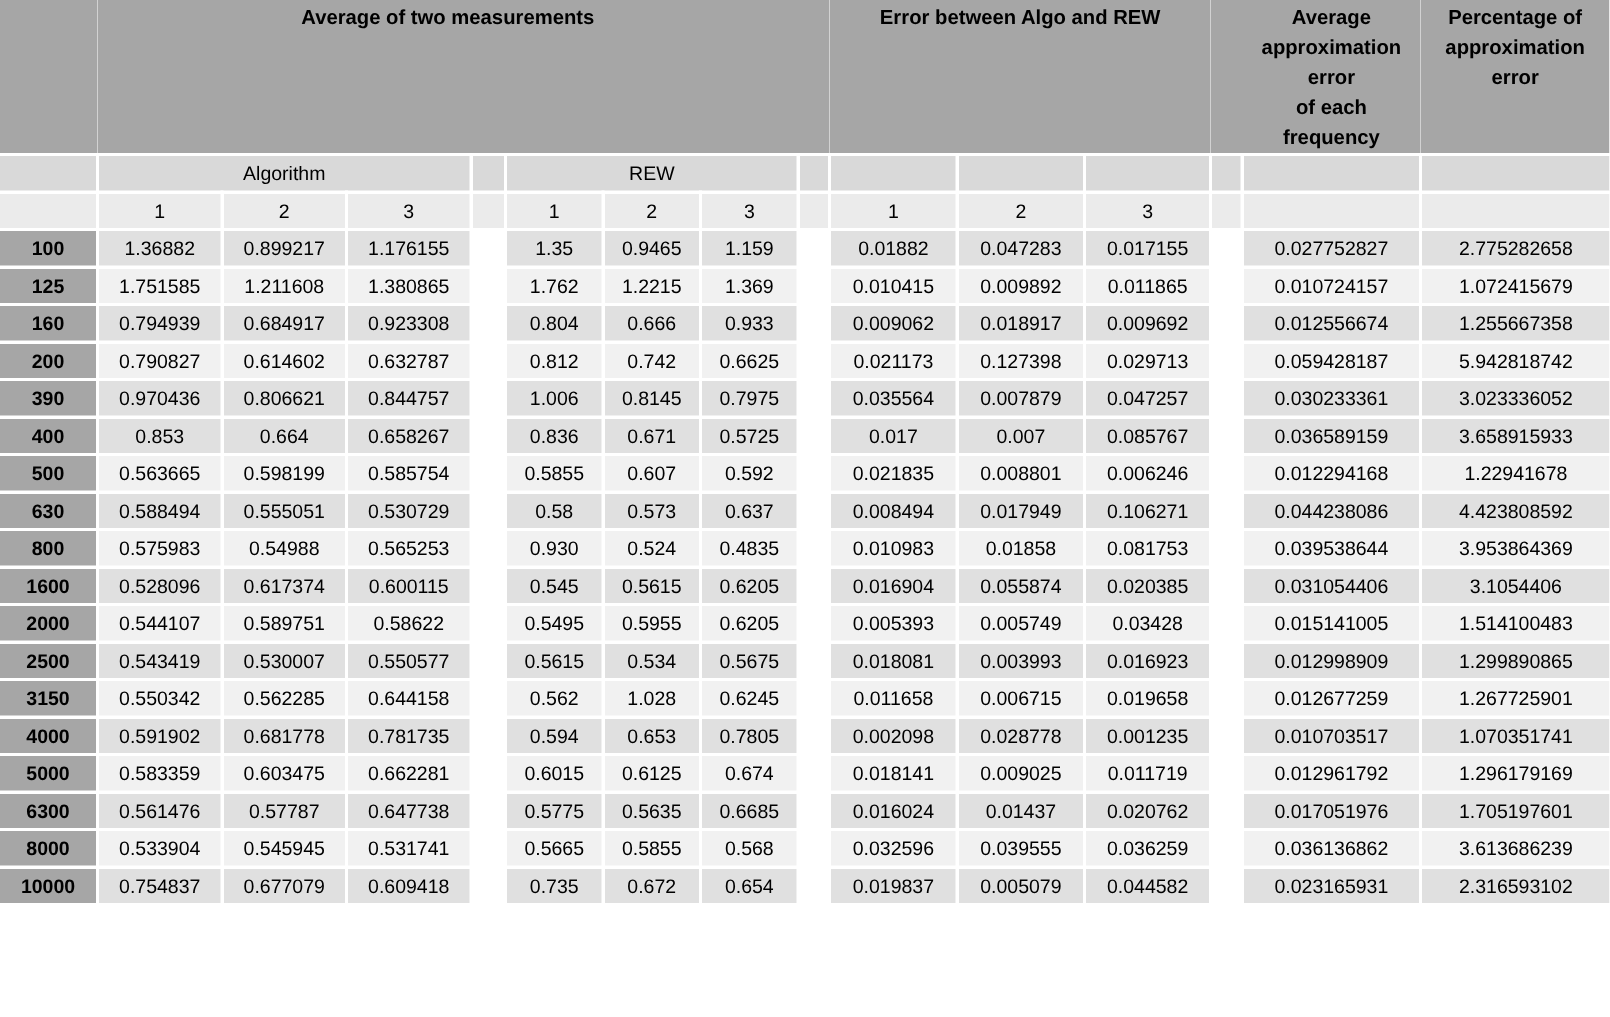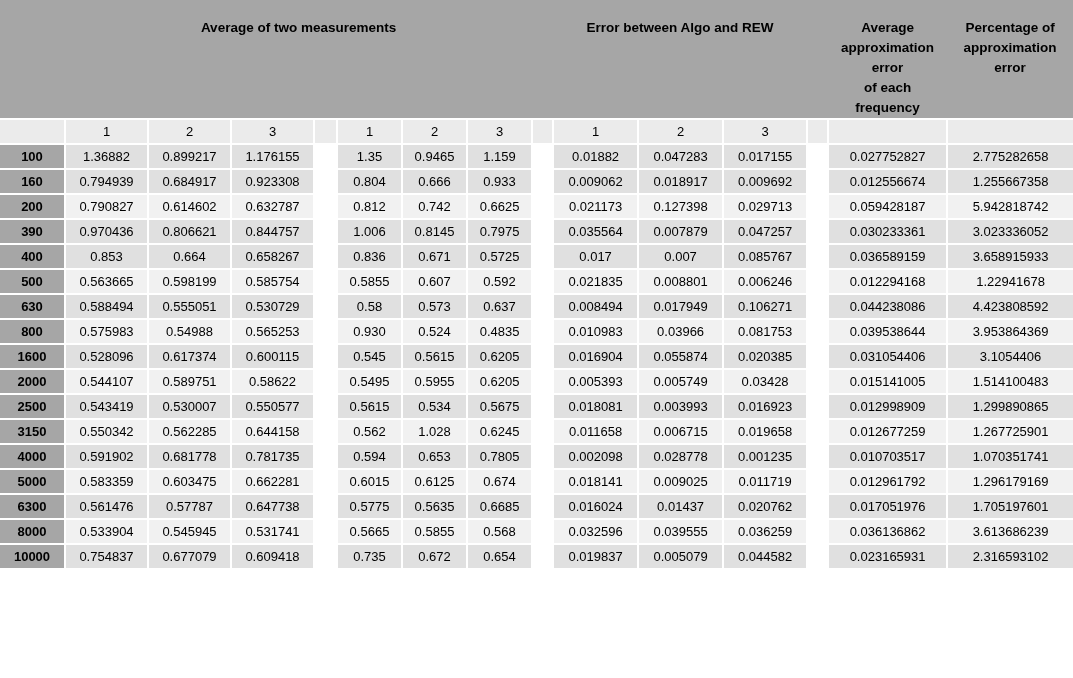--- a/index.html
+++ b/index.html
@@ -44,21 +44,21 @@
     background: var(--banner-bg);
     border-left: hidden;
     border-right: hidden;
     border-top: hidden;
     border-bottom: 2px solid var(--gridline);
     height: 99px;
     vertical-align: top;
     font-weight: bold;
     font-size: 13.5px;
     line-height: 19px;
-    padding-top: 18px;
+    padding-top: 2px;
   }
   
   tr.subheader-row td { background: var(--subheader-bg); height: 23px; }
   tr.subheader2-row td { background: var(--subheader2-bg); height: 23px; }
   td.rowlabel {
     background: var(--rowlabel-bg);
     font-weight: bold;
   }
   
   tr.data-row td { height: 23px; }
@@ -108,20 +108,33 @@
           <div class="hdr-line">of each</div>
           <div class="hdr-line">frequency</div>
         </td>
         <td>
           <div class="hdr-line">Percentage of</div>
           <div class="hdr-line">approximation</div>
           <div class="hdr-line">error</div>
         </td>
       </tr>
 
+      <tr class="subheader-row">
+        <td class="rowlabel"></td>
+        <td colspan="3">Algorithm</td>
+        <td></td>
+        <td colspan="3">REW</td>
+        <td></td>
+        <td></td>
+        <td></td>
+        <td></td>
+        <td></td>
+        <td></td>
+        <td></td>
+      </tr>
 
       <tr class="subheader2-row">
         <td class="rowlabel"></td>
         <td>1</td>
         <td>2</td>
         <td>3</td>
         <td></td>
         <td>1</td>
         <td>2</td>
         <td>3</td>
@@ -145,20 +158,37 @@
           <td class="num">0.9465</td>
           <td class="num">1.159</td>
           <td class="gap"></td>
           <td class="num">0.01882</td>
           <td class="num">0.047283</td>
           <td class="num">0.017155</td>
           <td class="gap"></td>
           <td class="num">0.027752827</td>
           <td class="num">2.775282658</td>
         </tr>
+        <tr class="data-row band-light">
+          <td class="rowlabel">125</td>
+          <td class="num">1.751585</td>
+          <td class="num">1.211608</td>
+          <td class="num">1.380865</td>
+          <td class="gap"></td>
+          <td class="num">1.762</td>
+          <td class="num">1.2215</td>
+          <td class="num">1.369</td>
+          <td class="gap"></td>
+          <td class="num">0.010415</td>
+          <td class="num">0.009892</td>
+          <td class="num">0.011865</td>
+          <td class="gap"></td>
+          <td class="num">0.010724157</td>
+          <td class="num">1.072415679</td>
+        </tr>
         <tr class="data-row band-dark">
           <td class="rowlabel">160</td>
           <td class="num">0.794939</td>
           <td class="num">0.684917</td>
           <td class="num">0.923308</td>
           <td class="gap"></td>
           <td class="num">0.804</td>
           <td class="num">0.666</td>
           <td class="num">0.933</td>
           <td class="gap"></td>
@@ -258,21 +288,21 @@
           <td class="rowlabel">800</td>
           <td class="num">0.575983</td>
           <td class="num">0.54988</td>
           <td class="num">0.565253</td>
           <td class="gap"></td>
           <td class="num">0.930</td>
           <td class="num">0.524</td>
           <td class="num">0.4835</td>
           <td class="gap"></td>
           <td class="num">0.010983</td>
-          <td class="num">0.03966</td>
+          <td class="num">0.01858</td>
           <td class="num">0.081753</td>
           <td class="gap"></td>
           <td class="num">0.039538644</td>
           <td class="num">3.953864369</td>
         </tr>
         <tr class="data-row band-dark">
           <td class="rowlabel">1600</td>
           <td class="num">0.528096</td>
           <td class="num">0.617374</td>
           <td class="num">0.600115</td>

